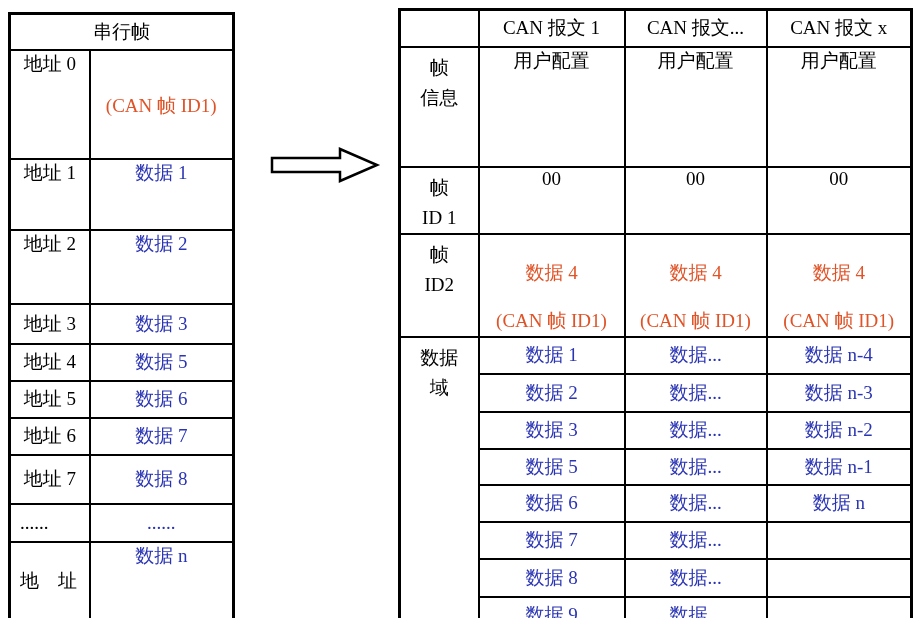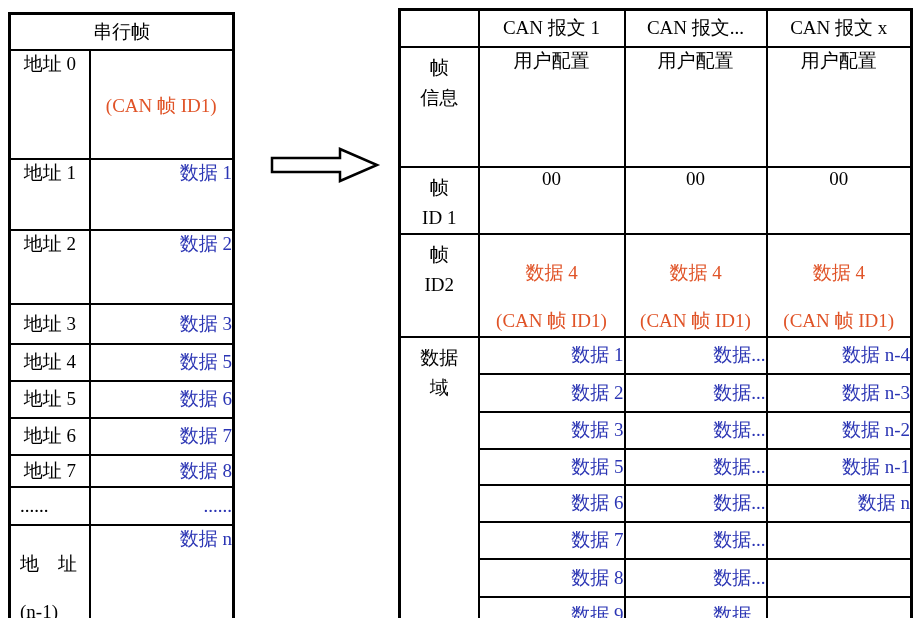--- a/index.html
+++ b/index.html
@@ -32,21 +32,21 @@
   .ltable{left:8px;top:12px;width:224px;}
   .rtable{left:398px;top:8px;width:512px;}
 
   .cell-top{vertical-align:top;}
   .pad40{vertical-align:top;padding-top:42px;}
   .rowhdr{vertical-align:top;padding-top:5px;}
   .rowhdr div{line-height:30px;}
   .two-line{vertical-align:top;padding-top:5px;}
   .two-line div{line-height:31px;margin-top:17px;}
   .left-align{text-align:left;padding-left:9px;}
-  .blue{color:var(--blue);text-align:right;}
+  .blue{color:var(--blue);}
   .orange{color:var(--orange);}
 
   .arrow-wrap{position:absolute;left:262px;top:145px;width:120px;height:40px;}
   .arrow-wrap svg{display:block;}
 </style>
 </head>
 <body>
 
 <table class="ltable">
   <colgroup>
@@ -78,21 +78,21 @@
     <td class="blue">数据 5</td>
   </tr>
   <tr style="height:37px">
     <td>地址 5</td>
     <td class="blue">数据 6</td>
   </tr>
   <tr style="height:37px">
     <td>地址 6</td>
     <td class="blue">数据 7</td>
   </tr>
-  <tr style="height:32px">
+  <tr style="height:49px">
     <td>地址 7</td>
     <td class="blue">数据 8</td>
   </tr>
   <tr style="height:38px">
     <td class="left-align">......</td>
     <td class="blue">......</td>
   </tr>
   <tr style="height:73px">
     <td class="two-line left-align">
       <div>地　址</div>

